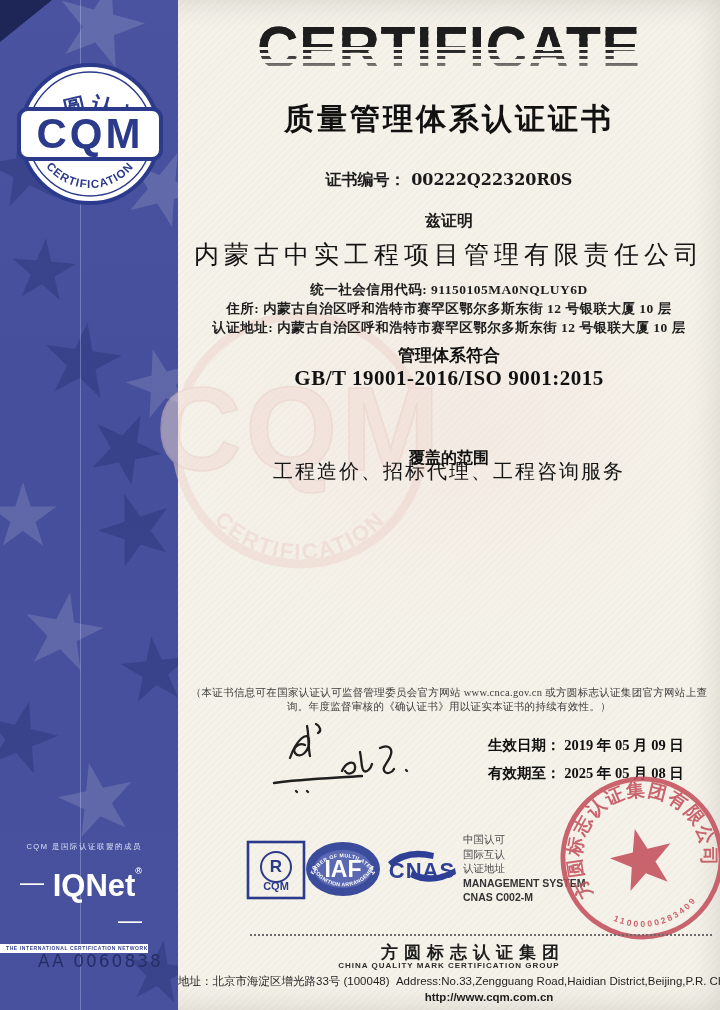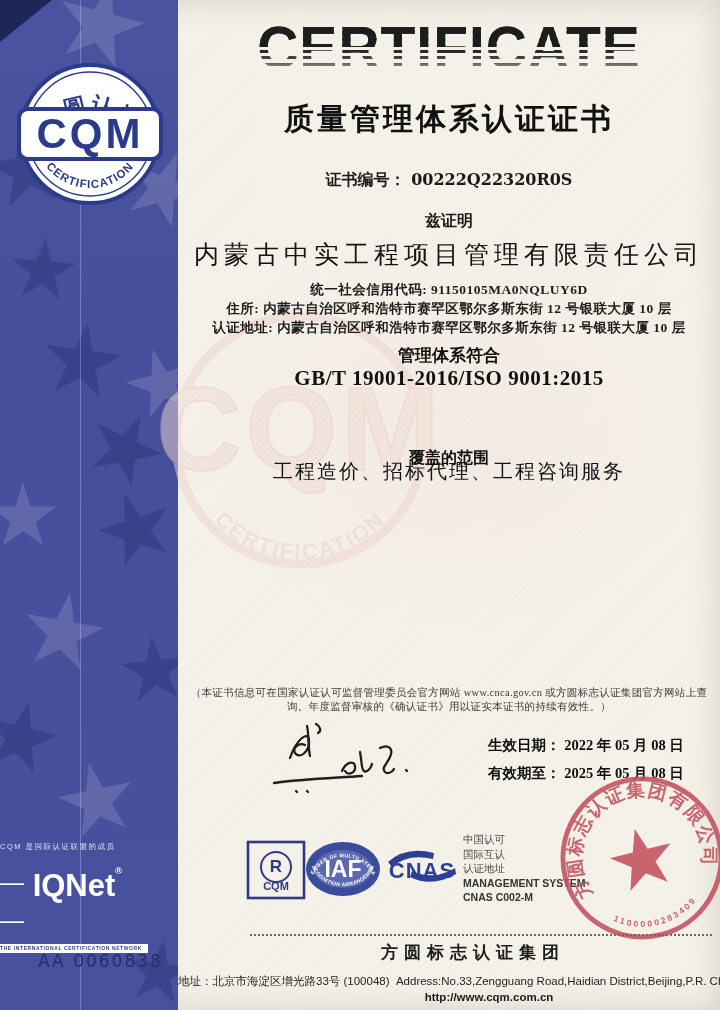--- a/index.html
+++ b/index.html
@@ -15,21 +15,21 @@
     background:linear-gradient(180deg,#49539f,#454f9b 40%,#47519d);overflow:hidden;}
   .band .fold{position:absolute;left:80px;top:0;width:1px;height:100%;background:rgba(200,208,255,.35);}
   .star{position:absolute;clip-path:polygon(50% 0%,61% 35%,98% 35%,68% 57%,79% 91%,50% 70%,21% 91%,32% 57%,2% 35%,39% 35%);}
   .star.l{background:rgba(255,255,255,.14);}
   .star.d{background:rgba(15,22,80,.22);}
   .corner{position:absolute;left:0;top:0;width:52px;height:42px;background:#141a45;
     clip-path:polygon(0 0,100% 0,0 100%);opacity:.8;}
   
   .cqm-logo{position:absolute;left:16px;top:60px;}
   
-  .iqnet{position:absolute;left:0;top:842px;width:142px;text-align:left;color:#fff;}
+  .iqnet{position:absolute;left:0;top:842px;width:142px;text-align:right;color:#fff;}
   .iqnet-note{font-family:"Liberation Sans",sans-serif;font-size:7.5px;letter-spacing:1.5px;color:#dfe3f7;}
   .iqnet-word{margin-top:2px;font-family:"Liberation Sans",sans-serif;font-weight:bold;font-size:31px;line-height:34px;}
   .iqnet-word .dash{font-size:24px;vertical-align:6px;font-weight:normal;}
   .iqnet-word sup{font-size:9px;vertical-align:22px;}
   .iqnet-bar{margin:3px auto 0;width:148px;background:#fff;color:#39438f;
     font-family:"Liberation Sans",sans-serif;font-size:5px;font-weight:bold;letter-spacing:.6px;padding:1px 0 2px;}
   .serial{position:absolute;left:38px;top:951px;font-family:"DejaVu Sans",sans-serif;
     font-size:17px;letter-spacing:2px;color:#272e66;}
   
   .main{position:absolute;left:178px;top:0;width:542px;height:1010px;}
@@ -159,21 +159,21 @@
         <path d="M34,73 L35,74"></path>
           <path d="M45,73 L46,74"></path>
         <path d="M80,53 C84,44 92,42 93,48 C94,55 86,58 83,53"></path>
         <path d="M98,34 C100,43 99,51 102,53 C105,55 109,50 110,46"></path>
         <path d="M118,30 C126,26 132,30 128,39 C125,46 119,50 123,54 C125,56 130,55 132,51"></path>
         <path d="M144,52 L145,53"></path>
       </g>
     </svg>
 
     <div class="dates">
-      <div>生效日期： 2022 年 05 月 08 日</div>
+      <div>生效日期： 2019 年 05 月 09 日</div>
       <div>有效期至： 2025 年 05 月 08 日</div>
     </div>
 
     <svg class="mark" style="left:68px;top:840px;" width="60" height="60" viewBox="0 0 60 60">
       <rect x="2" y="2" width="56" height="56" fill="none" stroke="#2c3a8c" stroke-width="2.6"></rect>
       <circle cx="30" cy="27" r="15" fill="none" stroke="#2c3a8c" stroke-width="2"></circle>
       <text x="30" y="32" text-anchor="middle" font-size="17" font-weight="bold" fill="#2c3a8c">R</text>
       <text x="30" y="50" text-anchor="middle" font-size="11" font-weight="bold" fill="#2c3a8c">CQM</text>
     </svg>
 
@@ -217,16 +217,17 @@
       <text font-size="18.5" font-weight="bold" fill="#c4505c" letter-spacing="1.5">
         <textPath href="#sealTop" startOffset="50%" text-anchor="middle">方圆标志认证集团有限公司</textPath>
       </text>
       <text font-size="8.5" font-weight="bold" fill="#c4505c" letter-spacing="2.5">
         <textPath href="#sealBot" startOffset="50%" text-anchor="middle">1100000283409</textPath>
       </text>
     </svg>
 
     <div class="sep"></div>
     <div class="ctr grpcn">方圆标志认证集团</div>
+    <div class="ctr grpen">CHINA QUALITY MARK CERTIFICATION GROUP</div>
     <div class="ctr addr"><span>地址：北京市海淀区增光路33号 (100048)</span>&nbsp;&nbsp;<span>Address:No.33,Zengguang Road,Haidian District,Beijing,P.R. China(100048)</span></div>
     <div class="ctr url">http://www.cqm.com.cn</div>
   </div>
 </div>
 
 </body></html>

